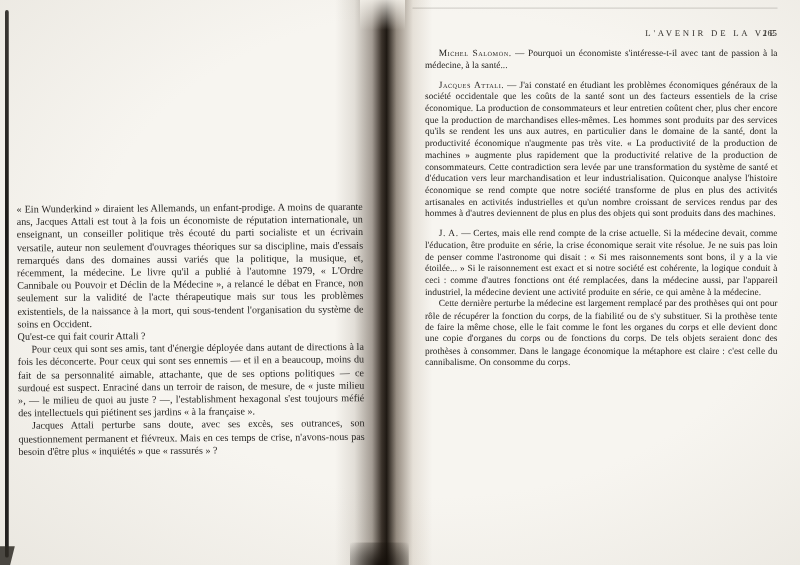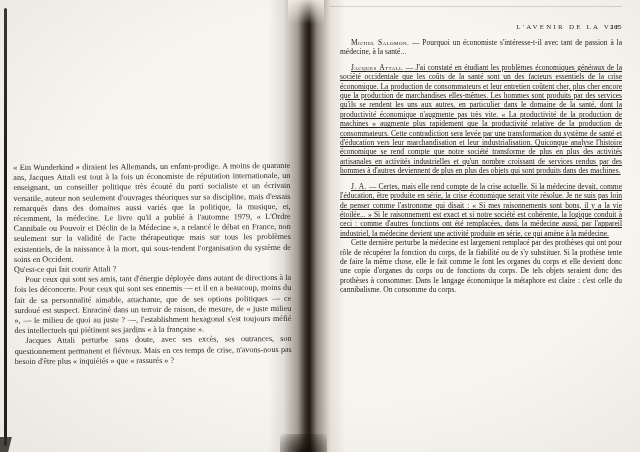--- a/index.html
+++ b/index.html
@@ -126,21 +126,21 @@
     width: 282px;
   }
   .right-page p {
     margin: 0;
     font-size: 7.5px;
     line-height: 9.4px;
     text-align: justify;
     text-indent: 11px;
     color: #252320;
   }
-  p.gap { margin-top: 6px; text-decoration: underline; }
+  p.gap { margin-top: 6px; }
   p.noindent { text-indent: 0; }
   .speaker {
     font-variant: small-caps;
     letter-spacing: 0.4px;
   }
 </style>
 </head>
 <body>
 
 <div class="scan">

